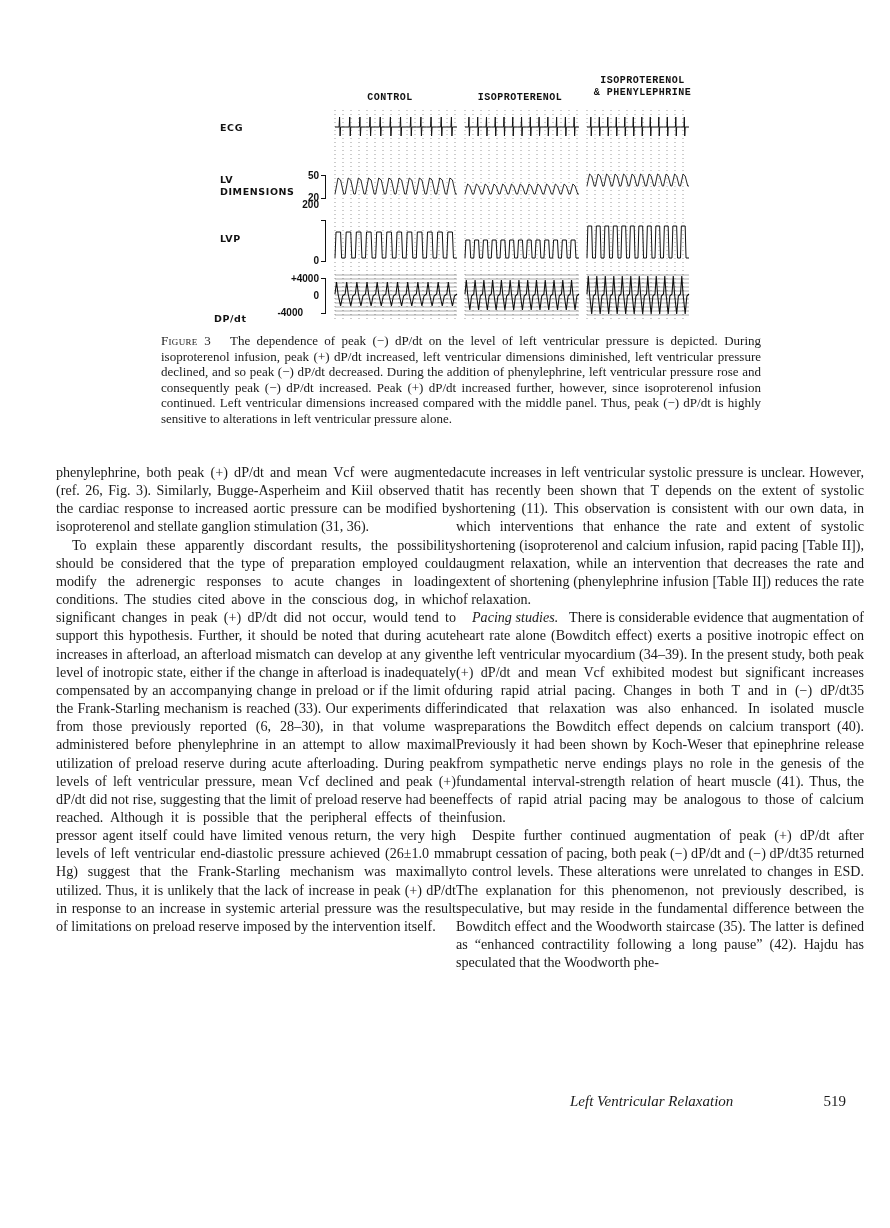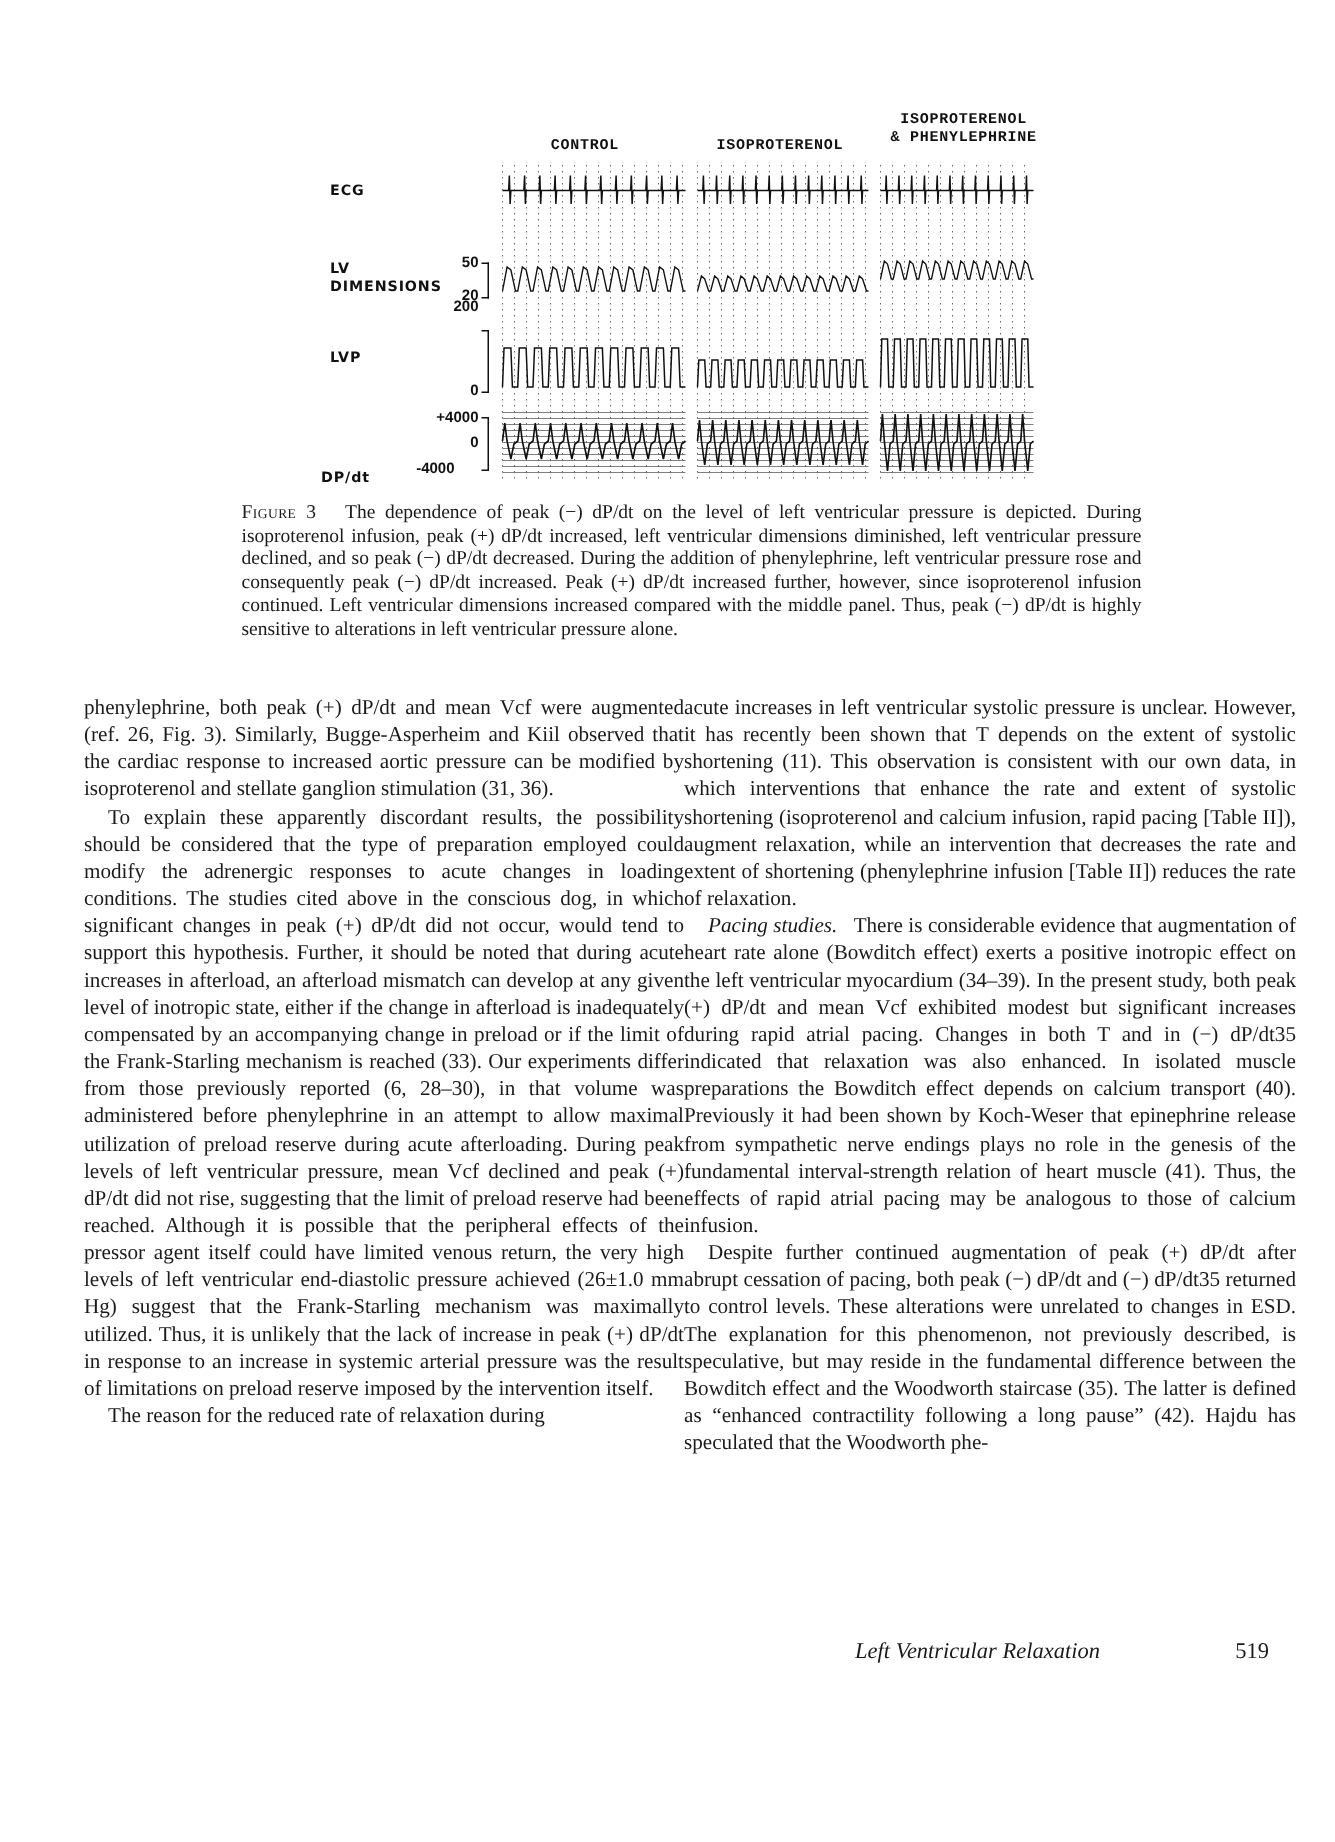--- a/index.html
+++ b/index.html
@@ -148,21 +148,20 @@
 </div>
 
 <div class="caption">
   <span class="fig-label">Figure 3</span>&nbsp;&nbsp;
   <span>The dependence of peak (−) dP/dt on the level of left ventricular pressure is depicted. During isoproterenol infusion, peak (+) dP/dt increased, left ventricular dimensions diminished, left ventricular pressure declined, and so peak (−) dP/dt decreased. During the addition of phenylephrine, left ventricular pressure rose and consequently peak (−) dP/dt increased. Peak (+) dP/dt increased further, however, since isoproterenol infusion continued. Left ventricular dimensions increased compared with the middle panel. Thus, peak (−) dP/dt is highly sensitive to alterations in left ventricular pressure alone.</span>
 </div>
 
 <div class="col col-left">
   <p>phenylephrine, both peak (+) dP/dt and mean Vcf were augmented (ref. 26, Fig. 3). Similarly, Bugge-Asperheim and Kiil observed that the cardiac response to increased aortic pressure can be modified by isoproterenol and stellate ganglion stimulation (31, 36).</p>
   <p class="indent">To explain these apparently discordant results, the possibility should be considered that the type of preparation employed could modify the adrenergic responses to acute changes in loading conditions. The studies cited above in the conscious dog, in which significant changes in peak (+) dP/dt did not occur, would tend to support this hypothesis. Further, it should be noted that during acute increases in afterload, an afterload mismatch can develop at any given level of inotropic state, either if the change in afterload is inadequately compensated by an accompanying change in preload or if the limit of the Frank-Starling mechanism is reached (33). Our experiments differ from those previously reported (6, 28–30), in that volume was administered before phenylephrine in an attempt to allow maximal utilization of preload reserve during acute afterloading. During peak levels of left ventricular pressure, mean Vcf declined and peak (+) dP/dt did not rise, suggesting that the limit of preload reserve had been reached. Although it is possible that the peripheral effects of the pressor agent itself could have limited venous return, the very high levels of left ventricular end-diastolic pressure achieved (26±1.0 mm Hg) suggest that the Frank-Starling mechanism was maximally utilized. Thus, it is unlikely that the lack of increase in peak (+) dP/dt in response to an increase in systemic arterial pressure was the result of limitations on preload reserve imposed by the intervention itself.</p>
-  <p class="indent">The reason for the reduced rate of relaxation during</p>
 </div>
 
 <div class="col col-right">
   <p>acute increases in left ventricular systolic pressure is unclear. However, it has recently been shown that T depends on the extent of systolic shortening (11). This observation is consistent with our own data, in which interventions that enhance the rate and extent of systolic shortening (isoproterenol and calcium infusion, rapid pacing [Table II]), augment relaxation, while an intervention that decreases the rate and extent of shortening (phenylephrine infusion [Table II]) reduces the rate of relaxation.</p>
   <p class="indent"><i>Pacing studies.</i>&nbsp;&nbsp;&nbsp;<span>There is considerable evidence that augmentation of heart rate alone (Bowditch effect) exerts a positive inotropic effect on the left ventricular myocardium (34–39). In the present study, both peak (+) dP/dt and mean Vcf exhibited modest but significant increases during rapid atrial pacing. Changes in both T and in (−) dP/dt35 indicated that relaxation was also enhanced. In isolated muscle preparations the Bowditch effect depends on calcium transport (40). Previously it had been shown by Koch-Weser that epinephrine release from sympathetic nerve endings plays no role in the genesis of the fundamental interval-strength relation of heart muscle (41). Thus, the effects of rapid atrial pacing may be analogous to those of calcium infusion.</span></p>
   <p class="indent">Despite further continued augmentation of peak (+) dP/dt after abrupt cessation of pacing, both peak (−) dP/dt and (−) dP/dt35 returned to control levels. These alterations were unrelated to changes in ESD. The explanation for this phenomenon, not previously described, is speculative, but may reside in the fundamental difference between the Bowditch effect and the Woodworth staircase (35). The latter is defined as “enhanced contractility following a long pause” (42). Hajdu has speculated that the Woodworth phe-</p>
 </div>
 
 <div class="footer">
   <span class="running-title">Left Ventricular Relaxation</span>

